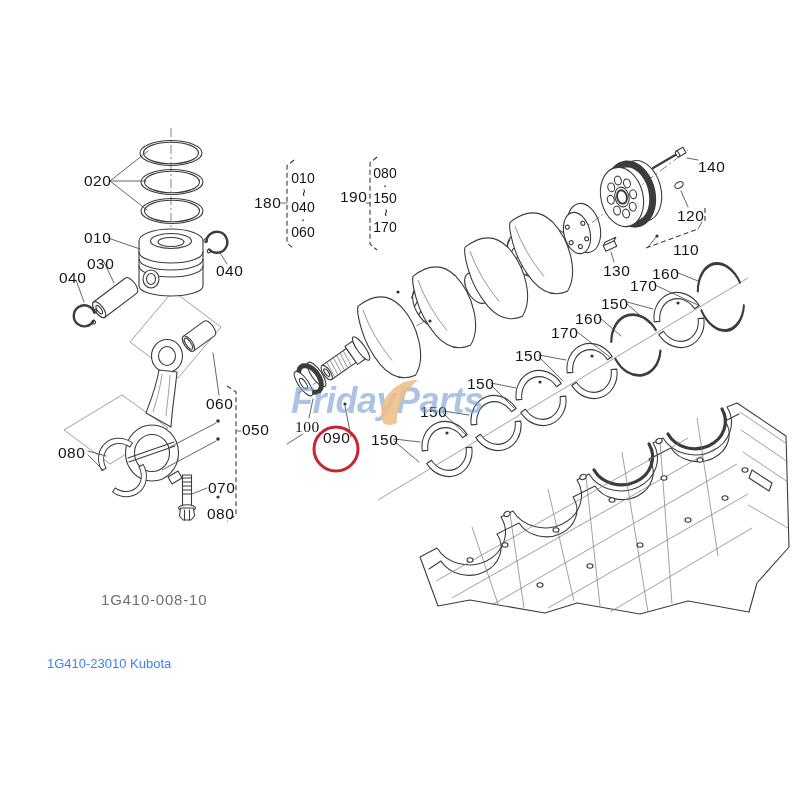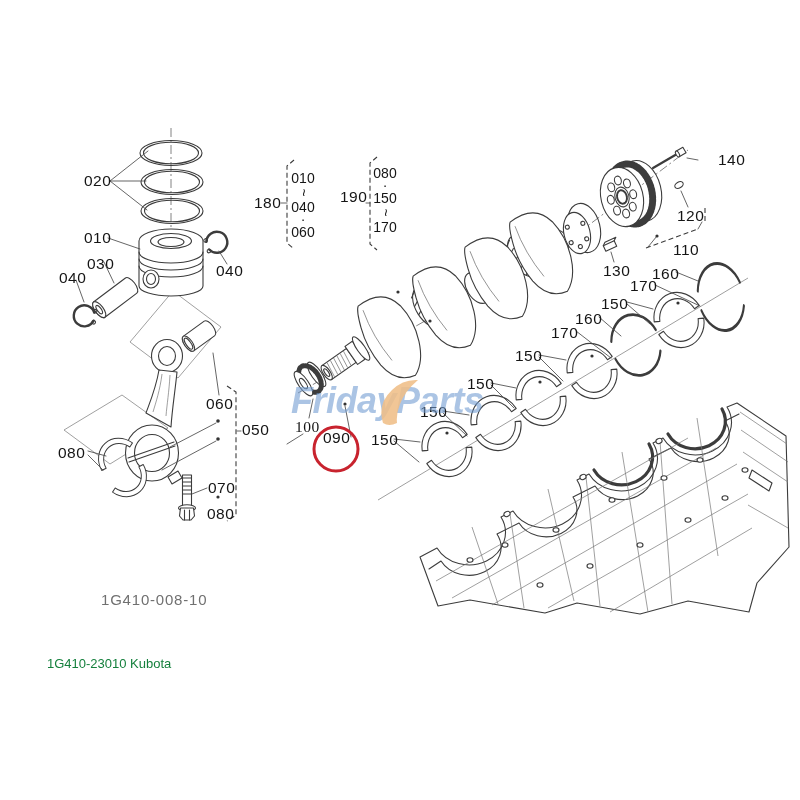--- a/index.html
+++ b/index.html
@@ -22,21 +22,21 @@
   .gcol{position:absolute;width:26px;text-align:center;color:#151515;z-index:2;}
   .gi-num{display:block;font-size:14px;line-height:14px;}
   .gi-tilde{display:block;font-size:14px;line-height:11px;height:11px;margin:2px 0;transform:rotate(90deg);}
   .gi-dot{display:block;font-size:14px;line-height:7px;height:7px;margin:2px 0;}
   
   #watermark{position:absolute;left:291px;top:380px;z-index:3;pointer-events:none;
     font-style:italic;font-weight:bold;font-size:36px;letter-spacing:-.5px;opacity:.58;white-space:nowrap;}
   #swoosh{position:absolute;left:372px;top:376px;z-index:4;pointer-events:none;opacity:.88;}
   
   .ftr-small{position:absolute;left:101px;top:591px;font-size:15px;letter-spacing:.8px;color:#707070;z-index:2;}
-  .ftr-caption{position:absolute;left:47px;top:656px;font-size:13px;color:#15803d;z-index:2;}
+  .ftr-caption{position:absolute;left:47px;top:656px;font-size:13px;color:#3b82f6;z-index:2;}
 </style>
 </head>
 <body>
 
 <div id="stage">
 
   <svg id="drawing" width="800" height="800" viewBox="0 0 800 800">
     <defs>
       <g id="shellU">
           <path class="fw" d="M -25.2 -6.3 A 26 26 0 0 1 25.2 -6.3 L 19.4 -4.9 A 20 20 0 0 0 -19.4 -4.9 Z"></path>
@@ -279,21 +279,21 @@
       <div class="plabel" style="left: 467px; top: 376px;">150</div>
       <div class="plabel" style="left: 515px; top: 348px;">150</div>
       <div class="plabel" style="left: 601px; top: 296px;">150</div>
       <div class="plabel" style="left: 575px; top: 311px;">160</div>
       <div class="plabel" style="left: 551px; top: 325px;">170</div>
       <div class="plabel" style="left: 652px; top: 266px;">160</div>
       <div class="plabel" style="left: 630px; top: 278px;">170</div>
       <div class="plabel" style="left: 603px; top: 263px;">130</div>
       <div class="plabel" style="left: 673px; top: 242px;">110</div>
       <div class="plabel" style="left: 677px; top: 208px;">120</div>
-      <div class="plabel" style="left: 698px; top: 152px; margin-left: 20px;">140</div>
+      <div class="plabel" style="left: 698px; top: 159px;">140</div>
       <div class="plabel" style="left: 206px; top: 396px;">060</div>
       <div class="plabel" style="left: 242px; top: 422px;">050</div>
       <div class="plabel" style="left: 208px; top: 480px;">070</div>
       <div class="plabel" style="left: 207px; top: 506px;">080</div>
       <div class="plabel" style="left: 58px; top: 445px;">080</div>
     </div>
 
   <div class="gcol" style="left:290px;top:171px;">
     <span class="gi-num">010</span>
     <span class="gi-tilde">~</span>

